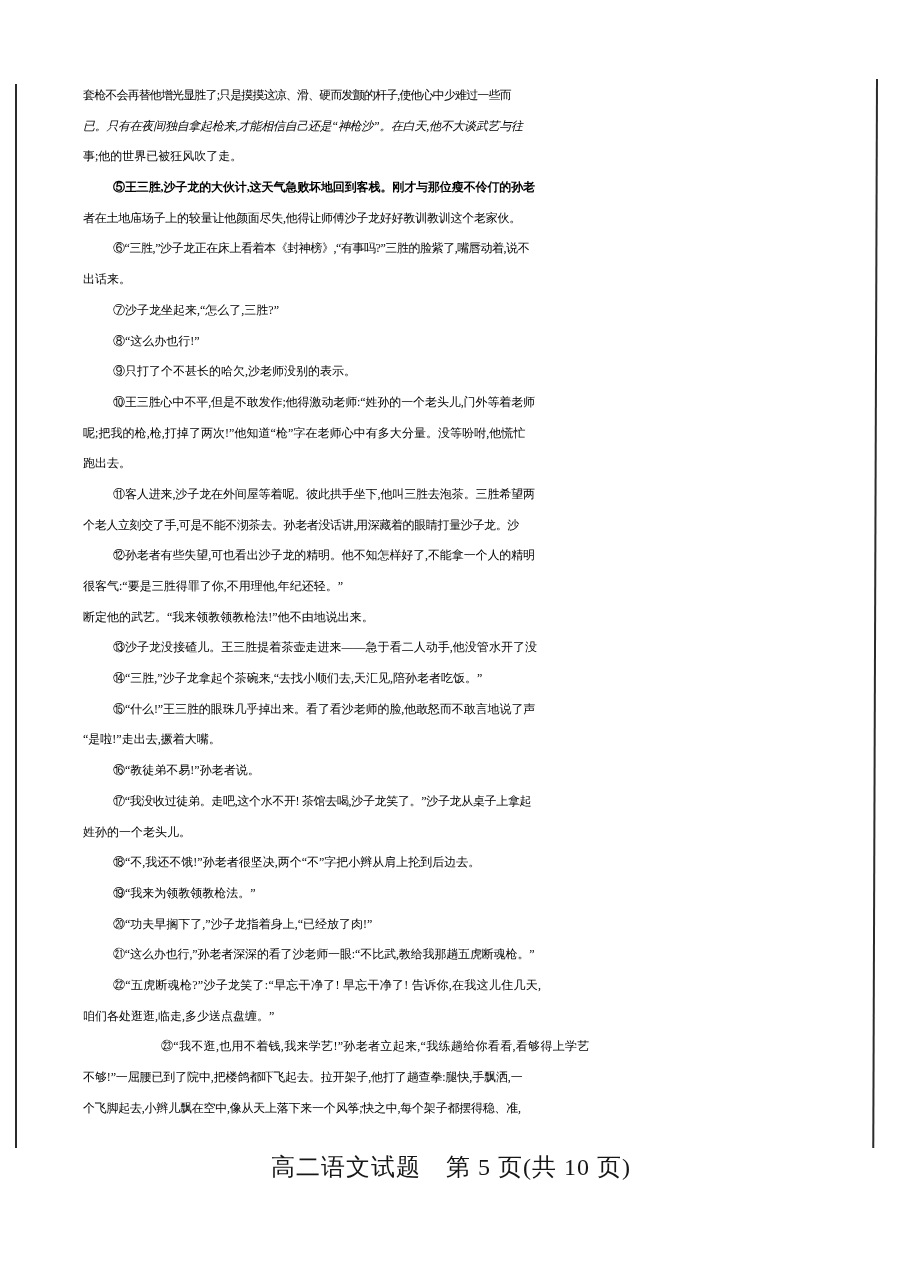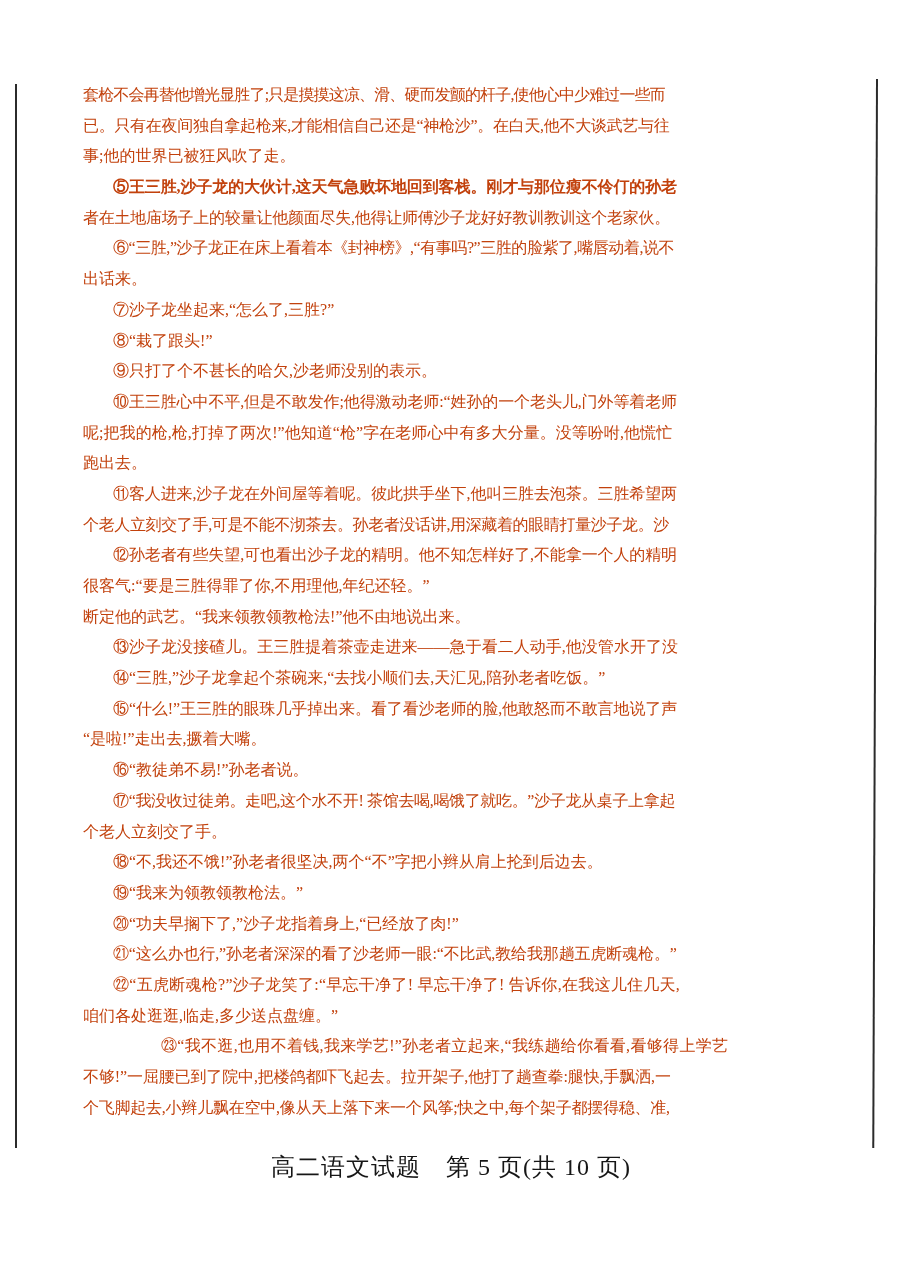--- a/index.html
+++ b/index.html
@@ -8,21 +8,21 @@
     background:#ffffff;
     position:relative;
     overflow:hidden;
     font-family:"Liberation Serif", serif;
   }
   .edge-line { position:absolute; width:2px; background:#2b2b2b; }
   #edge-left  { left:15px;  top:84px; height:1064px; }
   #edge-right { left:876px; top:79px; height:1069px; transform:rotate(0.2deg); transform-origin:top center; }
   #passage {
     position:absolute; left:83px; top:80px; width:736px;
-    color:#c2410c; font-size:16px;
+    color:#000000; font-size:12px;
   }
   .line {
     height:30.7px; line-height:30.7px;
     white-space:nowrap;
     width:736px; box-sizing:border-box;
     overflow:visible;
   }
   .line.indent { padding-left:30px; }
   #footer {
     position:absolute; left:83px; top:1153px; width:736px;
@@ -33,44 +33,44 @@
 </style>
 </head>
 <body>
 
 <div>
   <div id="edge-left" class="edge-line"></div>
   <div id="edge-right" class="edge-line"></div>
 
   <div id="passage">
       <div class="line"><span style="letter-spacing: -0.864062px;">套枪不会再替他增光显胜了;只是摸摸这凉、滑、硬而发颤的杆子,使他心中少难过一些而</span></div>
-      <div class="line"><span style="letter-spacing: -0.294141px;">已。只有在夜间独自拿起枪来,才能相信自己还是“神枪沙”。在白天,他不大谈武艺与往</span></div>
+      <div class="line"><span style="letter-spacing: -0.294141px; font-style: italic;">已。只有在夜间独自拿起枪来,才能相信自己还是“神枪沙”。在白天,他不大谈武艺与往</span></div>
       <div class="line"><span>事;他的世界已被狂风吹了走。</span></div>
       <div class="line indent"><span style="letter-spacing: -0.108108px; font-weight: bold;">⑤王三胜,沙子龙的大伙计,这天气急败坏地回到客栈。刚才与那位瘦不伶仃的孙老</span></div>
       <div class="line"><span style="letter-spacing: -0.236842px;">者在土地庙场子上的较量让他颜面尽失,他得让师傅沙子龙好好教训教训这个老家伙。</span></div>
       <div class="line indent"><span style="letter-spacing: -0.437872px;">⑥“三胜,”沙子龙正在床上看着本《封神榜》,“有事吗?”三胜的脸紫了,嘴唇动着,说不</span></div>
       <div class="line"><span>出话来。</span></div>
       <div class="line indent"><span>⑦沙子龙坐起来,“怎么了,三胜?”</span></div>
-      <div class="line indent"><span>⑧“栽了跟头!”</span></div>
+      <div class="line indent"><span>⑧“这么办也行!”</span></div>
       <div class="line indent"><span>⑨只打了个不甚长的哈欠,沙老师没别的表示。</span></div>
       <div class="line indent"><span style="letter-spacing: -0.102564px;">⑩王三胜心中不平,但是不敢发作;他得激动老师:“姓孙的一个老头儿,门外等着老师</span></div>
       <div class="line"><span style="letter-spacing: 0.0509673px;">呢;把我的枪,枪,打掉了两次!”他知道“枪”字在老师心中有多大分量。没等吩咐,他慌忙</span></div>
       <div class="line"><span>跑出去。</span></div>
       <div class="line indent"><span style="letter-spacing: -0.108108px;">⑪客人进来,沙子龙在外间屋等着呢。彼此拱手坐下,他叫三胜去泡茶。三胜希望两</span></div>
       <div class="line"><span style="letter-spacing: -0.358974px;">个老人立刻交了手,可是不能不沏茶去。孙老者没话讲,用深藏着的眼睛打量沙子龙。沙</span></div>
       <div class="line indent"><span style="letter-spacing: -0.108108px;">⑫孙老者有些失望,可也看出沙子龙的精明。他不知怎样好了,不能拿一个人的精明</span></div>
       <div class="line"><span>很客气:“要是三胜得罪了你,不用理他,年纪还轻。”</span></div>
       <div class="line"><span>断定他的武艺。“我来领教领教枪法!”他不由地说出来。</span></div>
       <div class="line indent"><span style="letter-spacing: 0.0277778px;">⑬沙子龙没接碴儿。王三胜提着茶壶走进来——急于看二人动手,他没管水开了没</span></div>
       <div class="line indent"><span>⑭“三胜,”沙子龙拿起个茶碗来,“去找小顺们去,天汇见,陪孙老者吃饭。”</span></div>
       <div class="line indent"><span style="letter-spacing: -0.0900493px; text-align: center;">⑮“什么!”王三胜的眼珠几乎掉出来。看了看沙老师的脸,他敢怒而不敢言地说了声</span></div>
       <div class="line"><span>“是啦!”走出去,撅着大嘴。</span></div>
       <div class="line indent"><span>⑯“教徒弟不易!”孙老者说。</span></div>
-      <div class="line indent"><span style="letter-spacing: -0.335547px;">⑰“我没收过徒弟。走吧,这个水不开! 茶馆去喝,喝饿了就吃。”沙子龙从桌子上拿起</span></div>
-      <div class="line"><span>个老人立刻交了手。</span></div>
+      <div class="line indent"><span style="letter-spacing: -0.335547px;">⑰“我没收过徒弟。走吧,这个水不开! 茶馆去喝,沙子龙笑了。”沙子龙从桌子上拿起</span></div>
+      <div class="line"><span>姓孙的一个老头儿。</span></div>
       <div class="line indent"><span>⑱“不,我还不饿!”孙老者很坚决,两个“不”字把小辫从肩上抡到后边去。</span></div>
       <div class="line indent"><span>⑲“我来为领教领教枪法。”</span></div>
       <div class="line indent"><span>⑳“功夫早搁下了,”沙子龙指着身上,“已经放了肉!”</span></div>
       <div class="line indent"><span style="letter-spacing: -0.126953px; margin-top: 22px;">㉑“这么办也行,”孙老者深深的看了沙老师一眼:“不比武,教给我那趟五虎断魂枪。”</span></div>
       <div class="line indent"><span style="letter-spacing: 0.276414px;">㉒“五虎断魂枪?”沙子龙笑了:“早忘干净了! 早忘干净了! 告诉你,在我这儿住几天,</span></div>
       <div class="line"><span>咱们各处逛逛,临走,多少送点盘缠。”</span></div>
       <div class="line indent"><span style="letter-spacing: 0.317578px; margin-left: 48px;">㉓“我不逛,也用不着钱,我来学艺!”孙老者立起来,“我练趟给你看看,看够得上学艺</span></div>
       <div class="line"><span style="letter-spacing: -0.12128px;">不够!”一屈腰已到了院中,把楼鸽都吓飞起去。拉开架子,他打了趟查拳:腿快,手飘洒,一</span></div>
       <div class="line"><span style="letter-spacing: -0.233232px;">个飞脚起去,小辫儿飘在空中,像从天上落下来一个风筝;快之中,每个架子都摆得稳、准,</span></div>
     </div>

